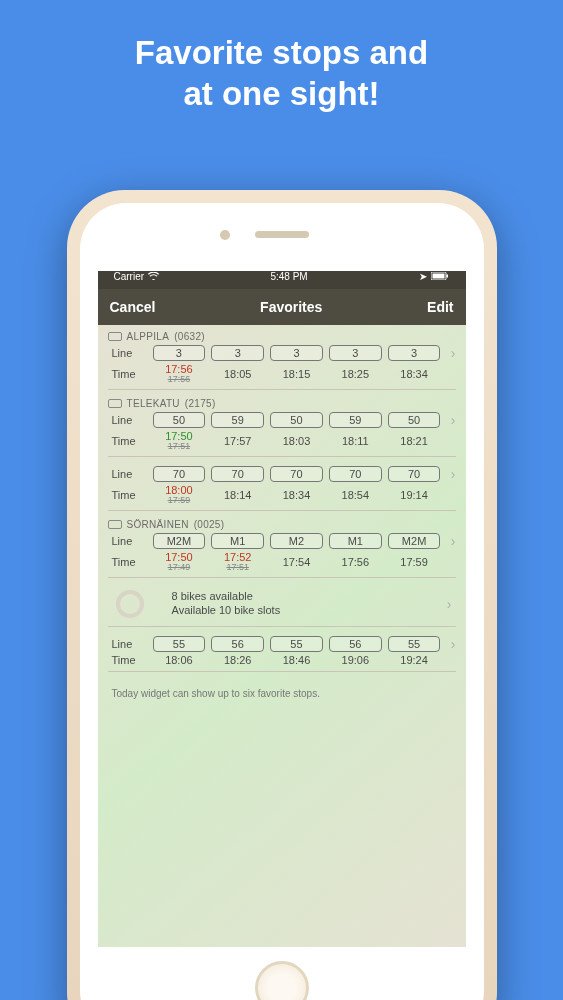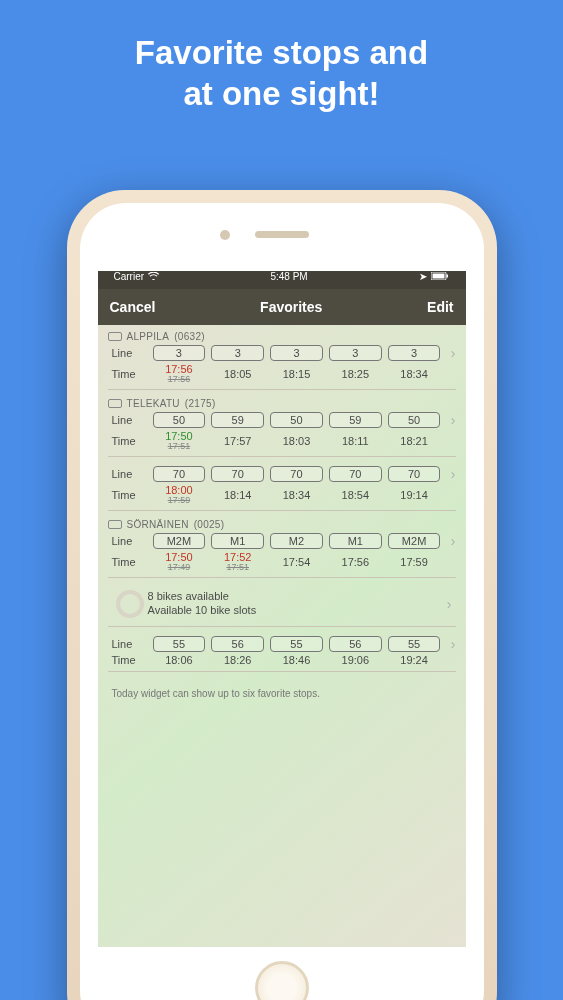--- a/index.html
+++ b/index.html
@@ -155,21 +155,21 @@
     text-align: right;
   }
   .divider {
     height: 1px;
     background: #c9c4b6;
     margin: 4px 0 0;
   }
   .bike-row {
     display: flex;
     align-items: center;
-    gap: 4px;
+    gap: 28px;
     padding: 4px 4px 4px 8px;
     justify-content: center;
   }
   .bike-ring {
     width: 28px;
     height: 28px;
     border: 4px solid #d8d4c6;
     border-radius: 50%;
   }
   .bike-texts { font-size: 11px; line-height: 1.25; }

